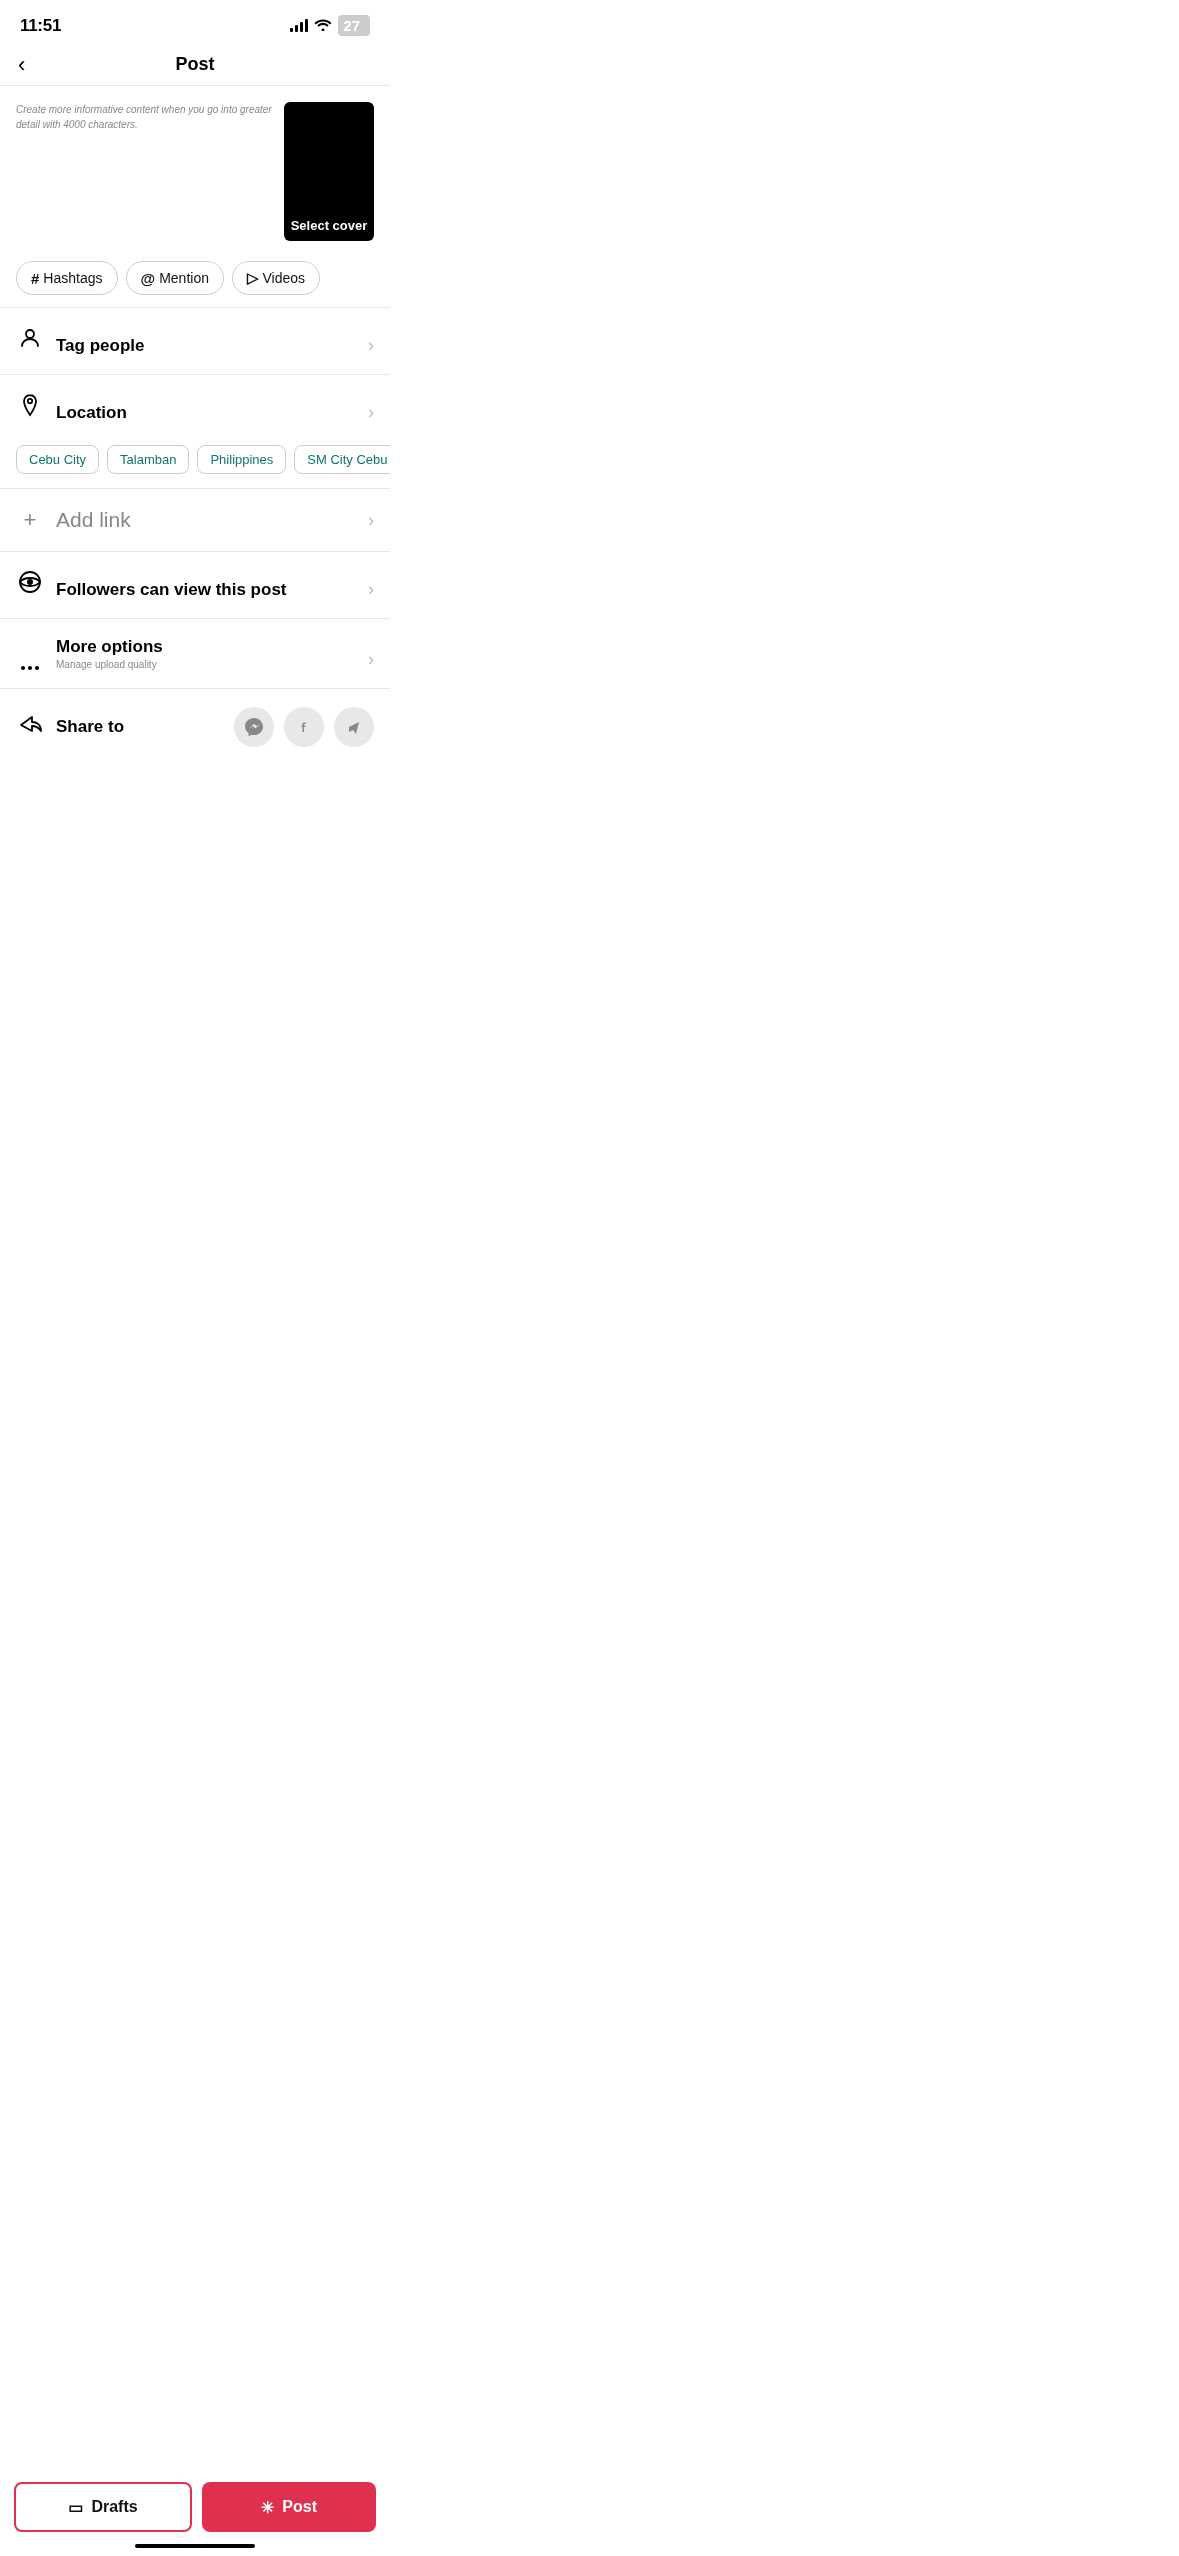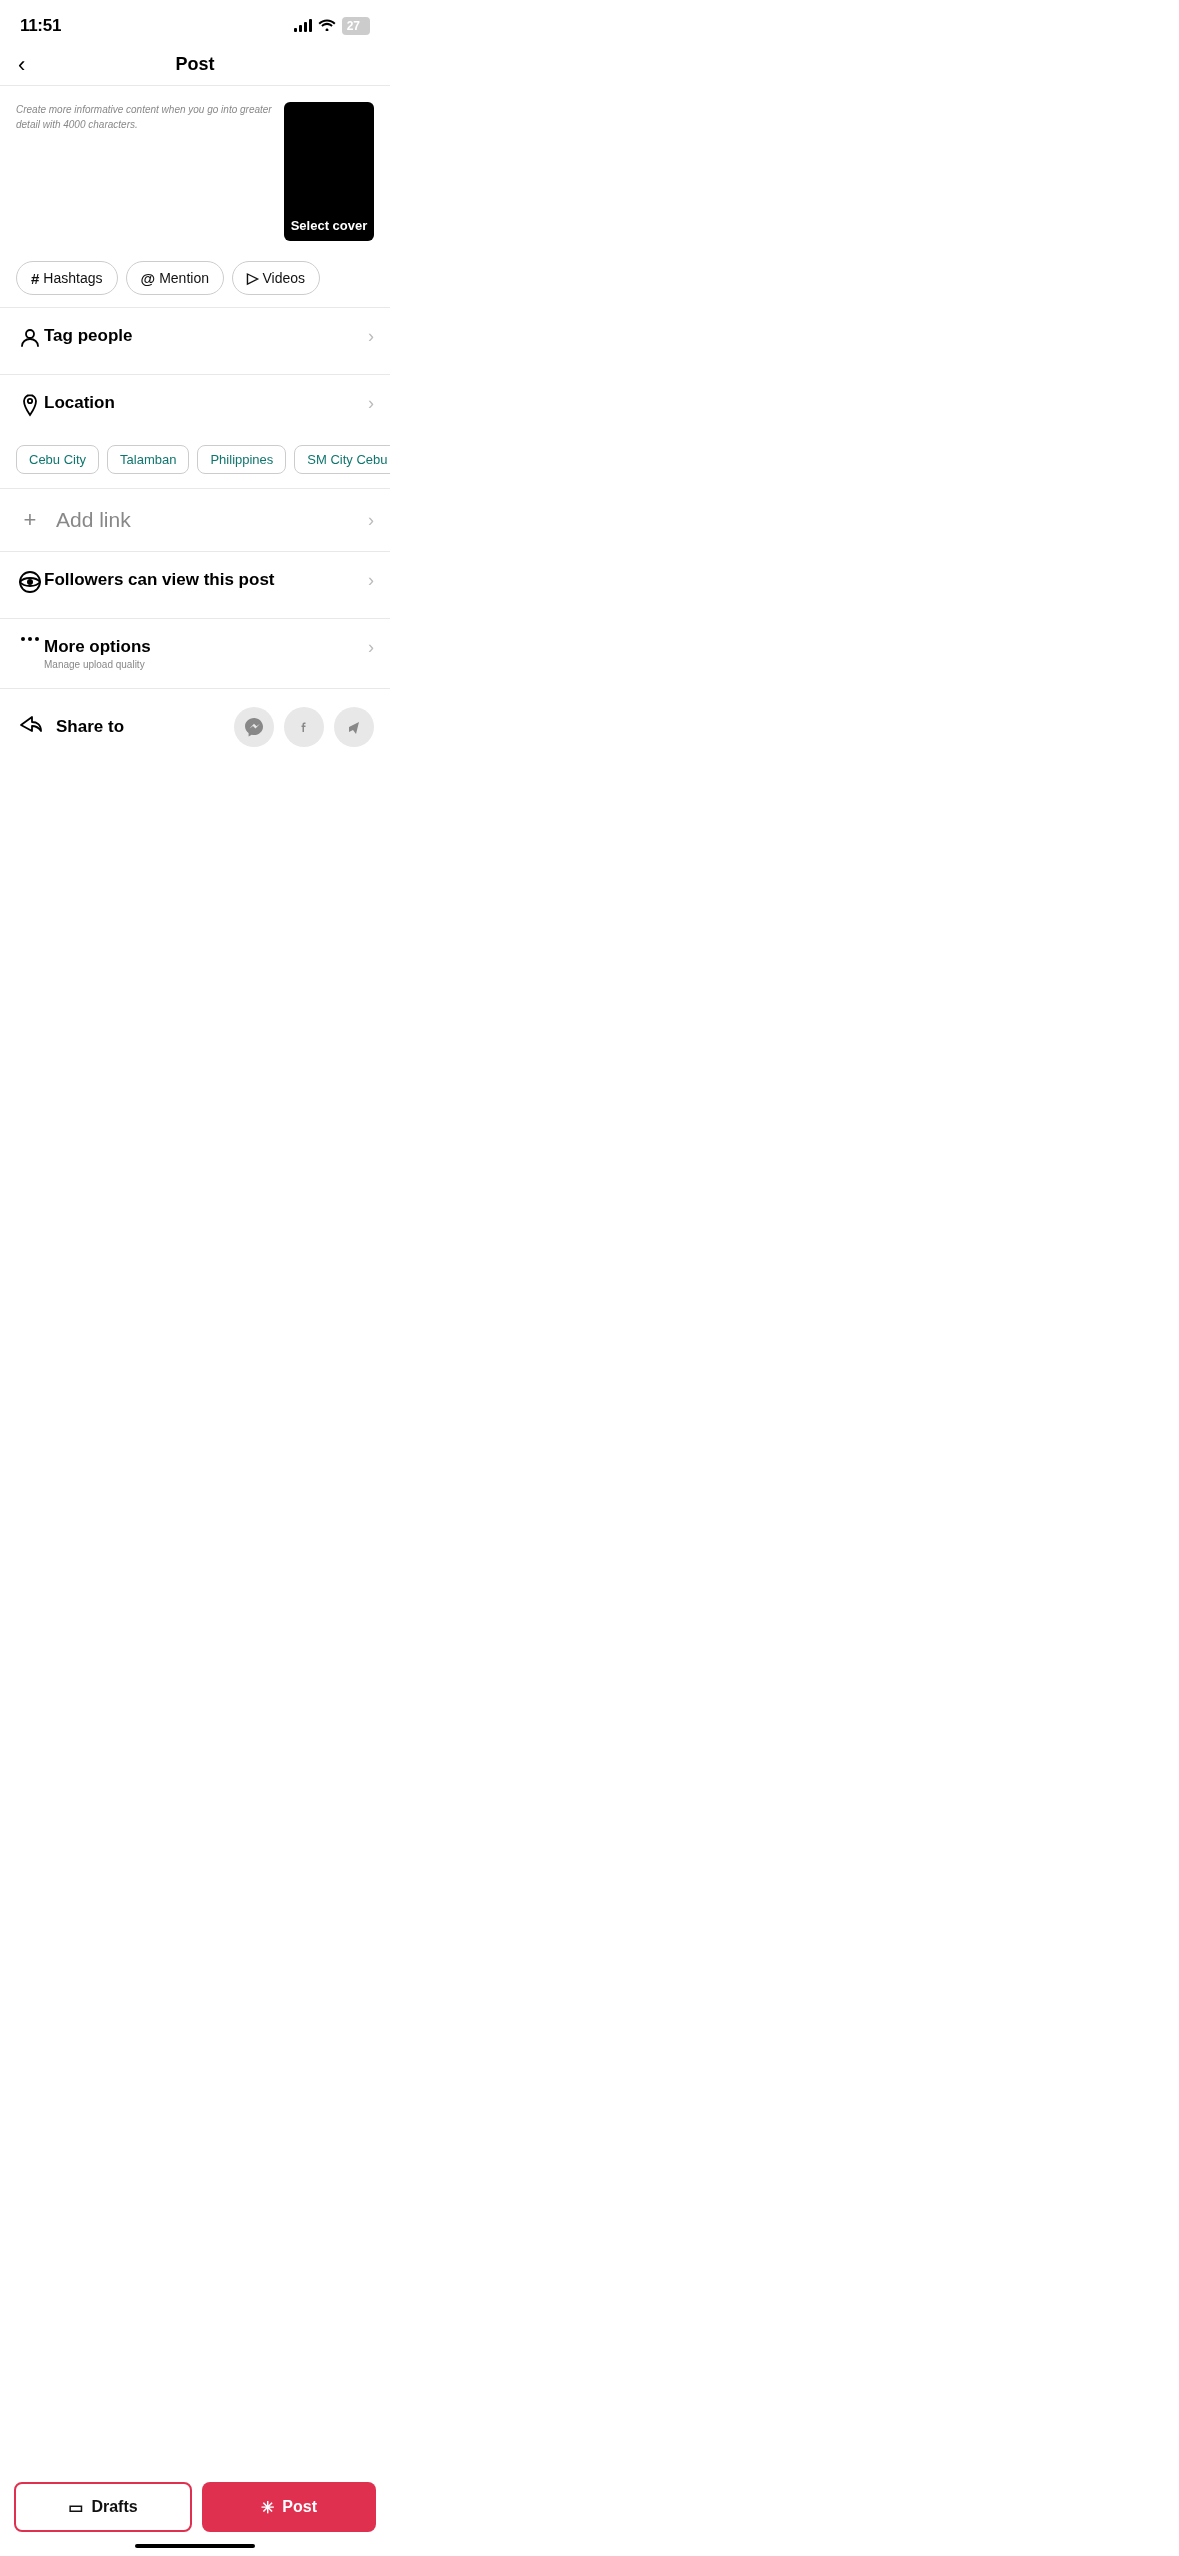--- a/index.html
+++ b/index.html
@@ -44,21 +44,21 @@
     }
     .wifi-icon {
       font-size: 14px;
     }
     .battery-icon {
       display: flex;
       align-items: center;
       background: #ccc;
       border-radius: 4px;
       padding: 2px 5px;
-      font-size: 12px;
+      font-size: 15px;
       font-weight: 600;
       color: #fff;
       gap: 2px;
       text-align: right;
     }
     .battery-icon::after {
       content: '';
       width: 2px;
       height: 6px;
       background: #ccc;
@@ -151,23 +151,24 @@
     
     .divider {
       height: 1px;
       background: #e8e8e8;
       margin: 0 0;
     }
 
     
     .list-item {
       display: flex;
-      align-items: flex-start;
+      align-items: flex-end;
       padding: 18px 16px;
       cursor: pointer;
+      gap: 12px;
     }
     .list-item-icon {
       font-size: 22px;
       width: 28px;
       text-align: center;
     }
     .list-item-label {
       flex: 1;
       font-size: 17px;
       font-weight: 700;

